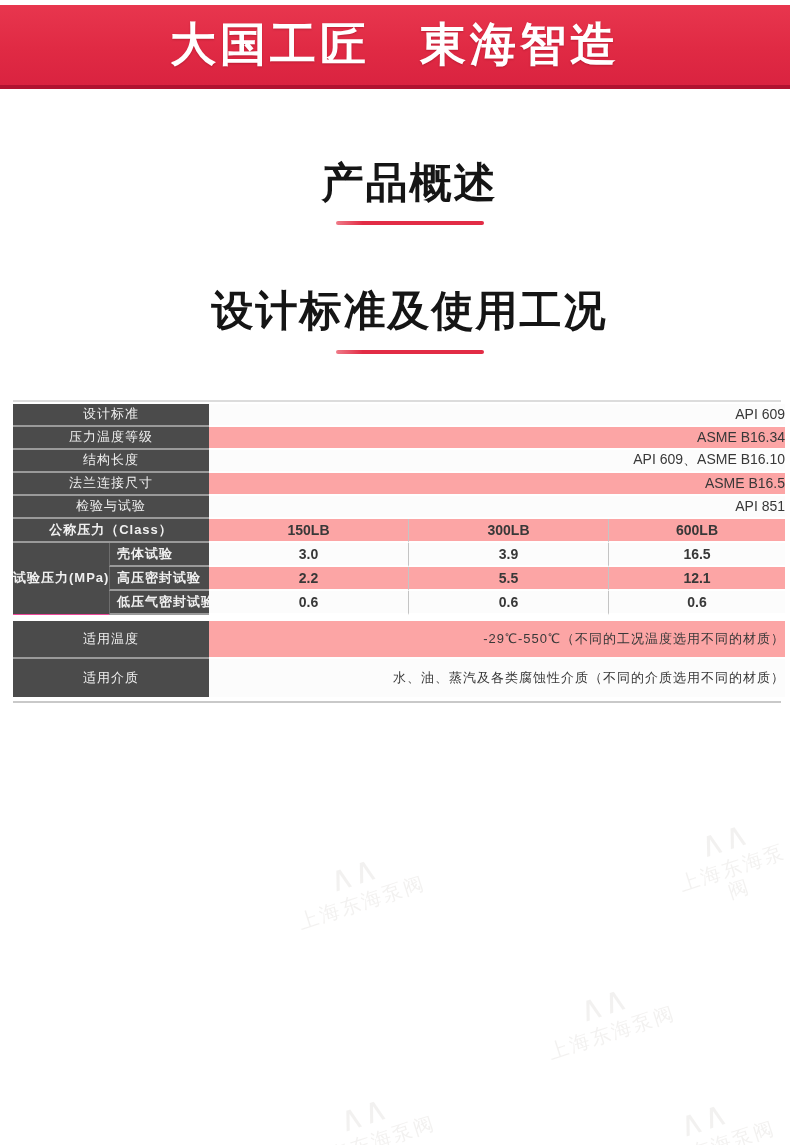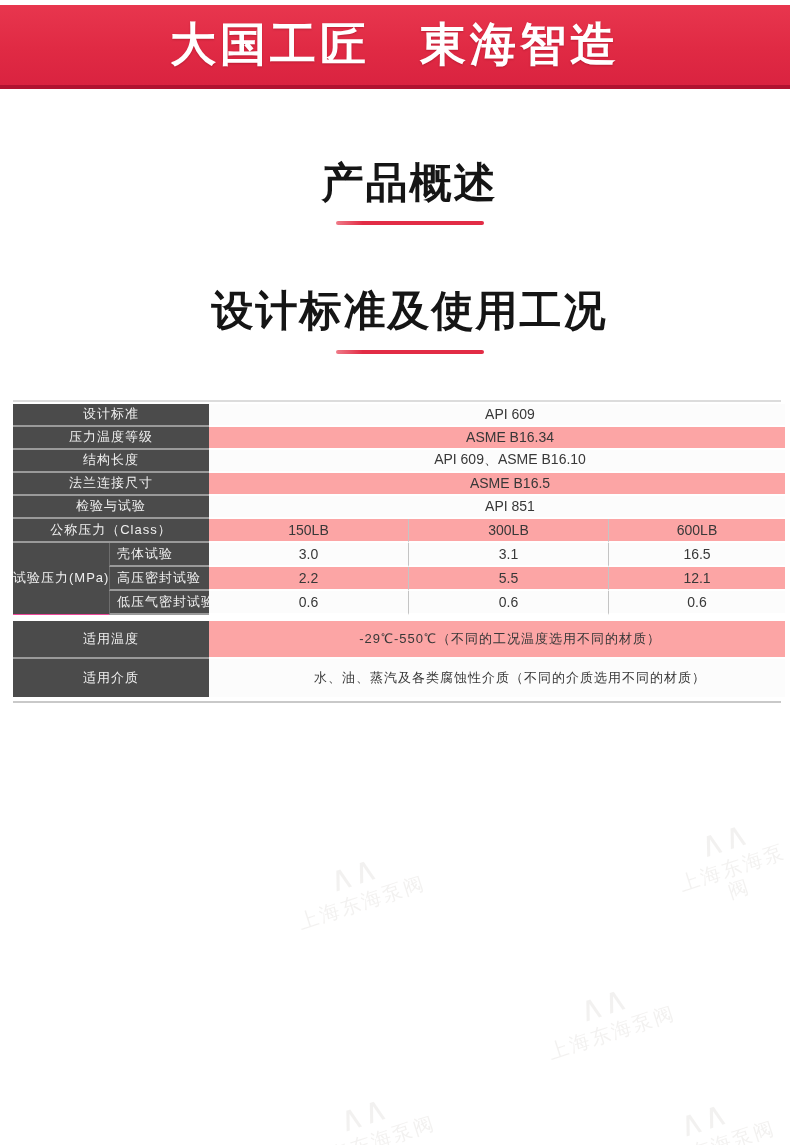--- a/index.html
+++ b/index.html
@@ -88,29 +88,29 @@
     border-left: 1px solid #6d6d6d;
   }
   th.dark.group { border-bottom: 1px solid #ec4899; }
   th.dark.last, td.val.last { border-bottom: none; }
 
   td.val {
     font-size: 14px;
     color: #383838;
     border-bottom: 2px solid #ffffff;
   }
-  td.val.left { text-align: center; padding-left: 26px; }
+  td.val.left { text-align: right; padding-left: 26px; }
   td.val.center { text-align: center; }
   td.val.white { background: #fcfcfc; }
   td.val.gray  { background: #fca5a5; }
   td.val.div   { border-left: 1px solid #c4c4c4; }
   td.val.small { font-size: 13px; letter-spacing: 1px; }
 
   tr.h23 th, tr.h23 td { height: 21px; }
-  tr.h24 th, tr.h24 td { height: 22px; }
+  tr.h24 th, tr.h24 td { height: 22px; font-weight: bold; }
   tr.spacer td { height: 6px; background: transparent; border: none; }
   tr.tall1 th, tr.tall1 td { height: 36px; }
   tr.tall2 th, tr.tall2 td { height: 38px; }
 
   
   .wm {
     position: absolute;
     color: #6b5d4f;
     opacity: 0.08;
     transform: rotate(-18deg);
@@ -179,21 +179,21 @@
         <th colspan="2" class="dark">公称压力（Class）</th>
         <td class="val center gray">150LB</td>
         <td class="val center gray div">300LB</td>
         <td class="val center gray div">600LB</td>
       </tr>
 
       <tr class="h24">
         <th rowspan="3" class="dark group">试验压力(MPa)</th>
         <th class="dark sub">壳体试验</th>
         <td class="val center white">3.0</td>
-        <td class="val center white div">3.1</td>
+        <td class="val center white div">3.9</td>
         <td class="val center white div">16.5</td>
       </tr>
       <tr class="h24">
         <th class="dark sub">高压密封试验</th>
         <td class="val center gray">2.2</td>
         <td class="val center gray div">5.5</td>
         <td class="val center gray div">12.1</td>
       </tr>
       <tr class="h24">
         <th class="dark sub">低压气密封试验</th>

